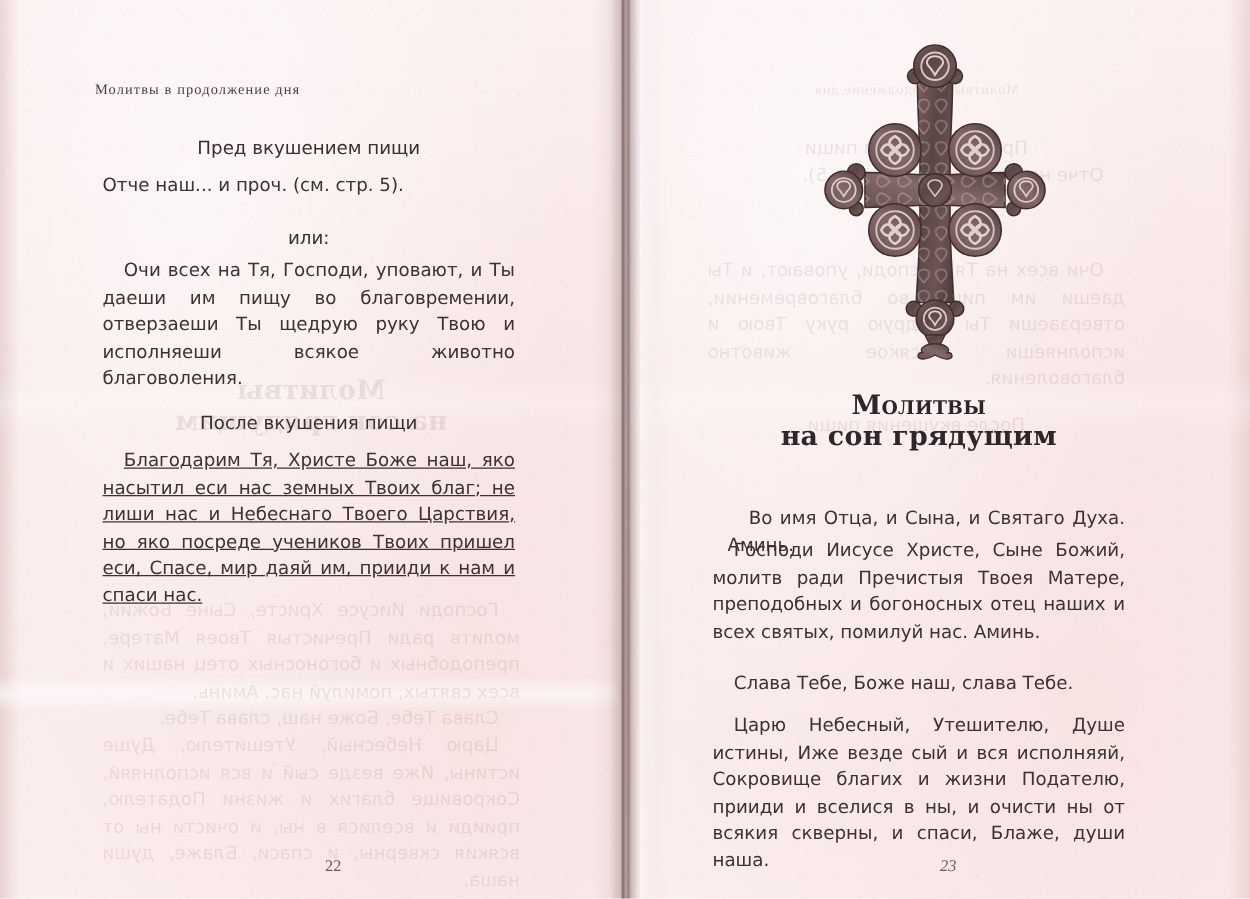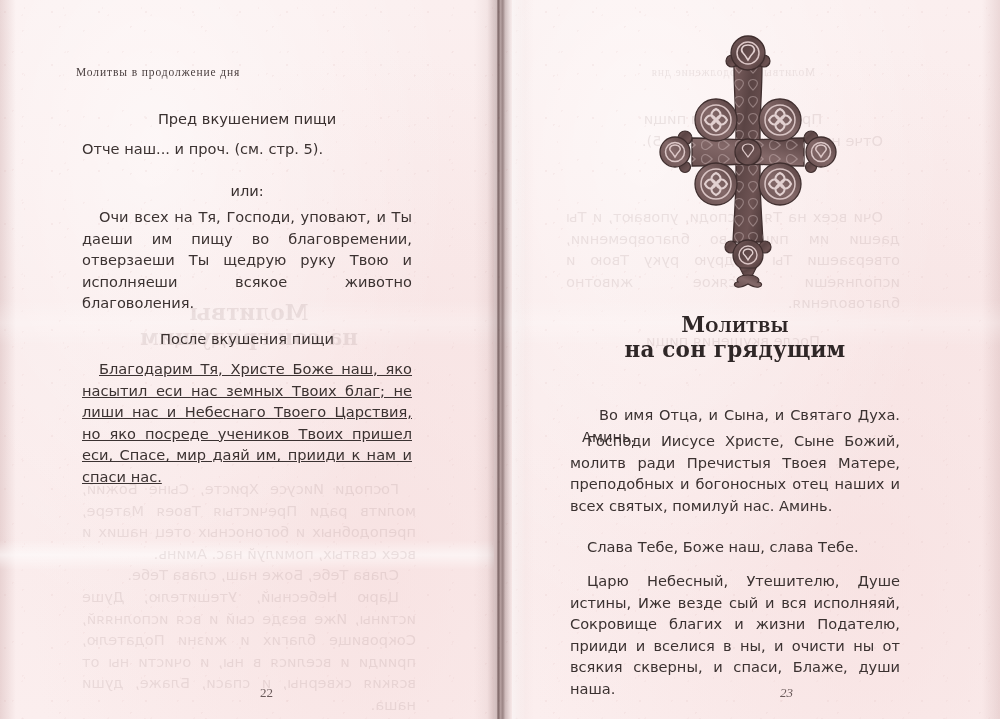--- a/index.html
+++ b/index.html
@@ -166,21 +166,21 @@
   .display-title .l2 { display: block; }
 
   .folio {
     position: absolute;
     font-family: "Liberation Serif", "DejaVu Serif", serif;
     font-size: 13px;
     color: #6a5a5a;
     bottom: 18px;
   }
   .folio-left  { left: 260px; }
-  .folio-right { left: 780px; font-style: italic; }
+  .folio-right { left: 752px; font-style: italic; }
 
   
   .bleed {
     position: absolute;
     pointer-events: none;
     transform: scaleX(-1);
     color: #6b4d4d;
     opacity: .115;
     font-family: "DejaVu Sans", "Liberation Sans", sans-serif;
     font-size: 14.6px;

